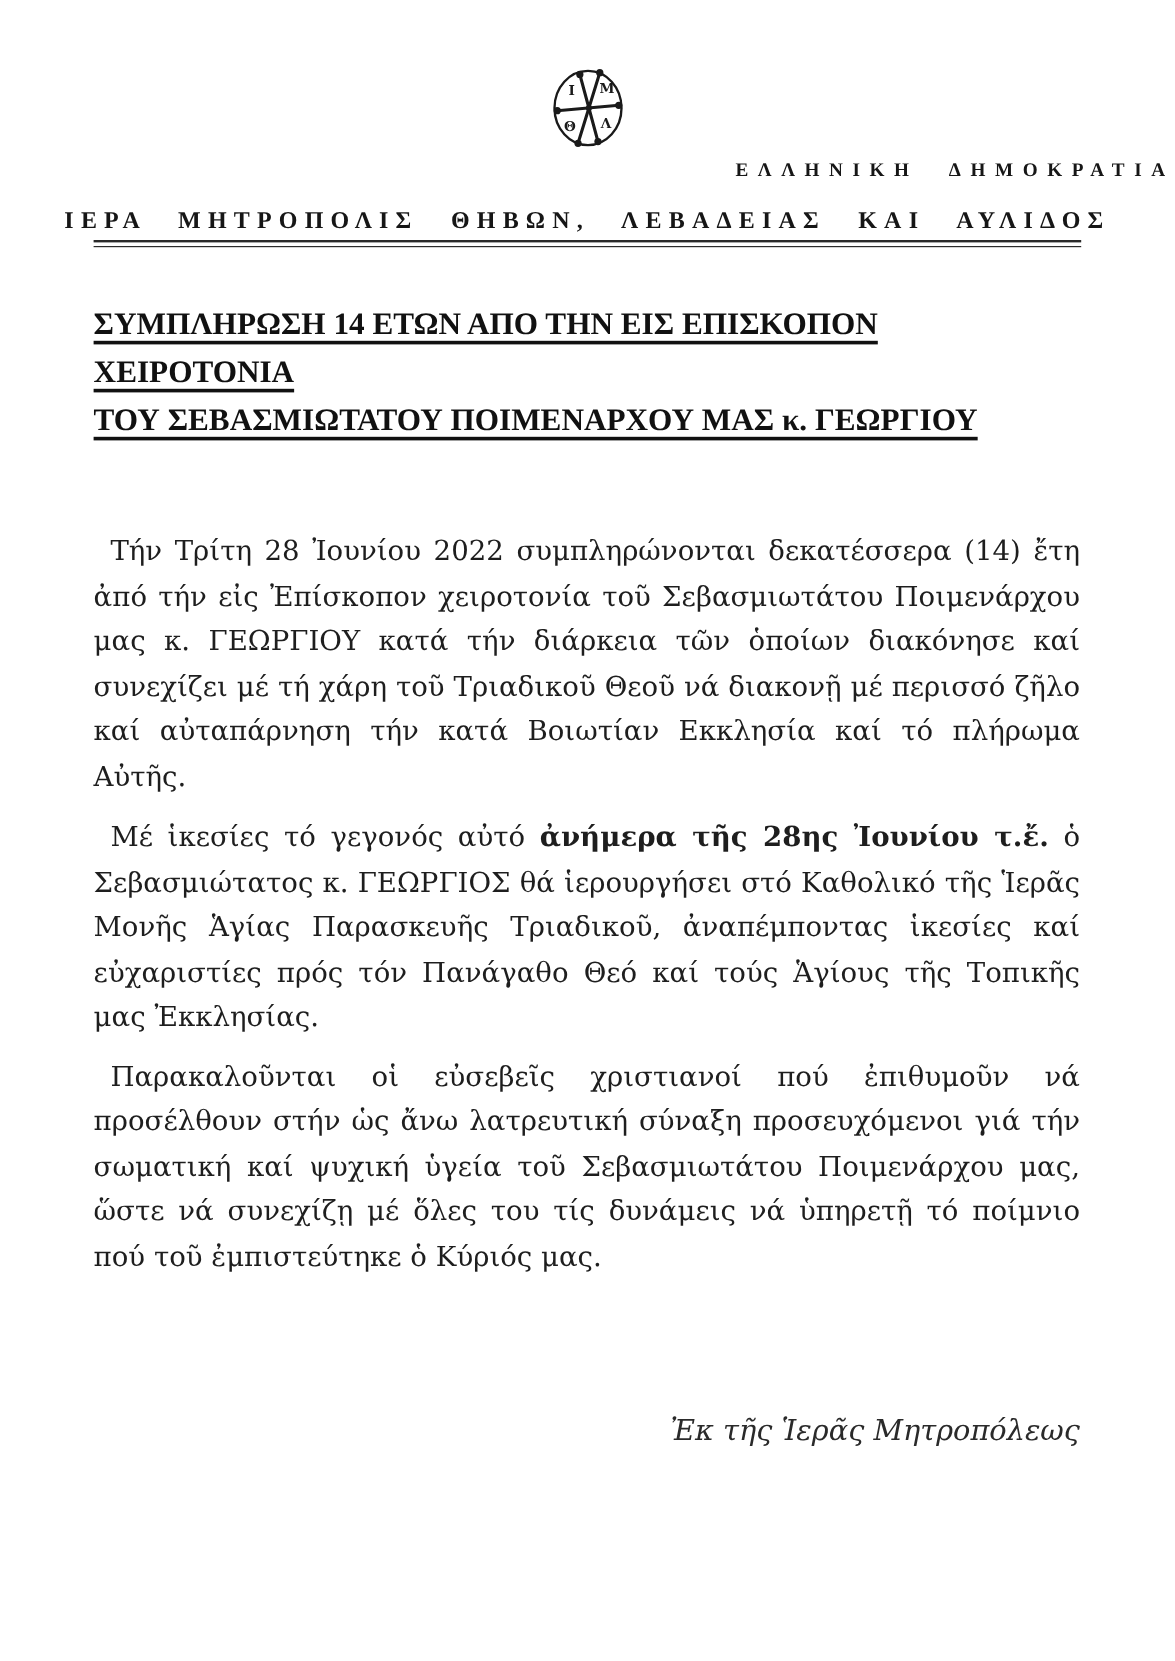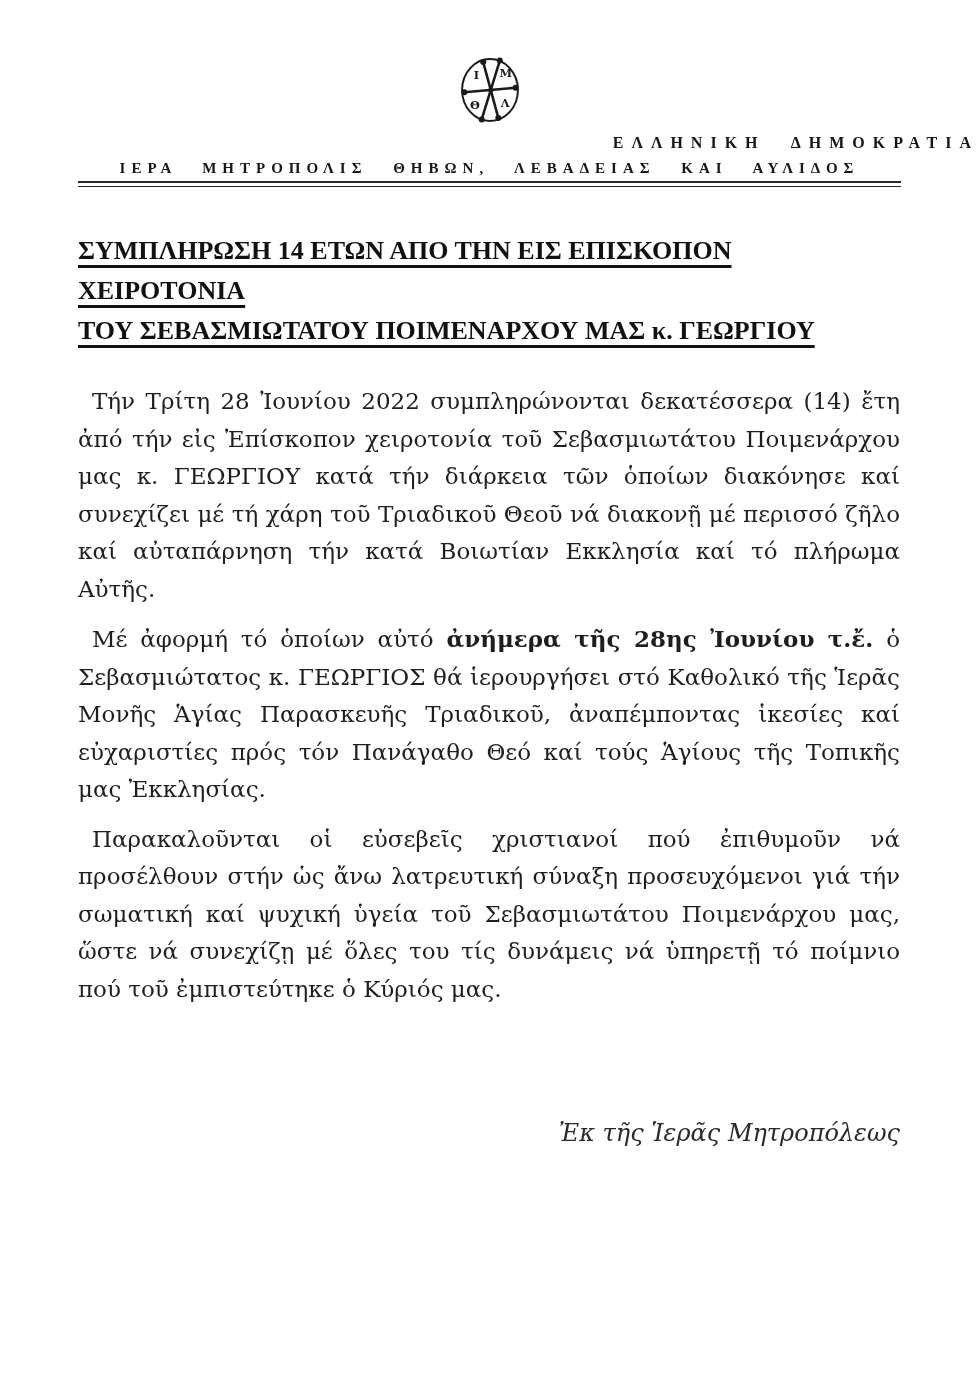--- a/index.html
+++ b/index.html
@@ -37,24 +37,24 @@
     color: #161616;
     white-space: nowrap;
   }
   .hdr-line-1 {
     font-size: 16px;
     letter-spacing: 8px;
     word-spacing: 14px;
     text-align: right;
   }
   .hdr-line-2 {
-    font-size: 15px;
+    font-size: 20px;
     letter-spacing: 6px;
     word-spacing: 16px;
-    margin-top: 8px;
+    margin-top: 21px;
   }
   .double-rule {
     margin: 4px 78px 0 78px;
     height: 3px;
     border-top: 2.5px solid #2a2a2a;
     border-bottom: 1.5px solid #2a2a2a;
   }
   
   .doc-title {
     margin: 44px 78px 0 78px;
@@ -76,21 +76,21 @@
   }
   .content p {
     margin: 0 0 12px 0;
     font-size: 23px;
     line-height: 37.5px;
     text-align: justify;
     text-indent: 14px;
     color: #1e1e1e;
   }
   .content p.first {
-    margin-top: 32px;
+    margin-top: 72px;
   }
   .bold-inline {
     font-weight: bold;
   }
   .signature {
     margin-top: 111px;
     text-align: right;
     font-style: italic;
     font-size: 24px;
     color: #2a2a2a;
@@ -137,20 +137,20 @@
   </div>
 
   <h1 class="doc-title">
     <span class="t-line">ΣΥΜΠΛΗΡΩΣΗ 14 ΕΤΩΝ ΑΠΟ ΤΗΝ ΕΙΣ ΕΠΙΣΚΟΠΟΝ ΧΕΙΡΟΤΟΝΙΑ</span><br>
     <span class="t-line">ΤΟΥ ΣΕΒΑΣΜΙΩΤΑΤΟΥ ΠΟΙΜΕΝΑΡΧΟΥ ΜΑΣ κ. ΓΕΩΡΓΙΟΥ</span>
   </h1>
 
   <div class="content">
     <p class="first">Τήν Τρίτη 28 Ἰουνίου 2022 συμπληρώνονται δεκατέσσερα (14) ἔτη ἀπό τήν εἰς Ἐπίσκοπον χειροτονία τοῦ Σεβασμιωτάτου Ποιμενάρχου μας κ. ΓΕΩΡΓΙΟΥ κατά τήν διάρκεια τῶν ὁποίων διακόνησε καί συνεχίζει μέ τή χάρη τοῦ Τριαδικοῦ Θεοῦ νά διακονῇ μέ περισσό ζῆλο καί αὐταπάρνηση τήν κατά Βοιωτίαν Εκκλησία καί τό πλήρωμα Αὐτῆς.</p>
 
-    <p><span>Μέ ἀφορμή τό ὁποίων αὐτό </span><span class="bold-inline">ἀνήμερα τῆς 28ης Ἰουνίου τ.ἔ.</span><span> ὁ Σεβασμιώτατος κ. ΓΕΩΡΓΙΟΣ θά ἱερουργήσει στό Καθολικό τῆς Ἱερᾶς Μονῆς Ἁγίας Παρασκευῆς Τριαδικοῦ, ἀναπέμποντας ἱκεσίες καί εὐχαριστίες πρός τόν Πανάγαθο Θεό καί τούς Ἁγίους τῆς Τοπικῆς μας Ἐκκλησίας.</span></p>
+    <p><span>Μέ ἱκεσίες τό γεγονός αὐτό </span><span class="bold-inline">ἀνήμερα τῆς 28ης Ἰουνίου τ.ἔ.</span><span> ὁ Σεβασμιώτατος κ. ΓΕΩΡΓΙΟΣ θά ἱερουργήσει στό Καθολικό τῆς Ἱερᾶς Μονῆς Ἁγίας Παρασκευῆς Τριαδικοῦ, ἀναπέμποντας ἱκεσίες καί εὐχαριστίες πρός τόν Πανάγαθο Θεό καί τούς Ἁγίους τῆς Τοπικῆς μας Ἐκκλησίας.</span></p>
 
     <p>Παρακαλοῦνται οἱ εὐσεβεῖς χριστιανοί πού ἐπιθυμοῦν νά προσέλθουν στήν ὡς ἄνω λατρευτική σύναξη προσευχόμενοι γιά τήν σωματική καί ψυχική ὑγεία τοῦ Σεβασμιωτάτου Ποιμενάρχου μας, ὥστε νά συνεχίζῃ μέ ὅλες του τίς δυνάμεις νά ὑπηρετῇ τό ποίμνιο πού τοῦ ἐμπιστεύτηκε ὁ Κύριός μας.</p>
 
     <div class="signature">Ἐκ τῆς Ἱερᾶς Μητροπόλεως</div>
   </div>
 
 </div>
 
 </body></html>

